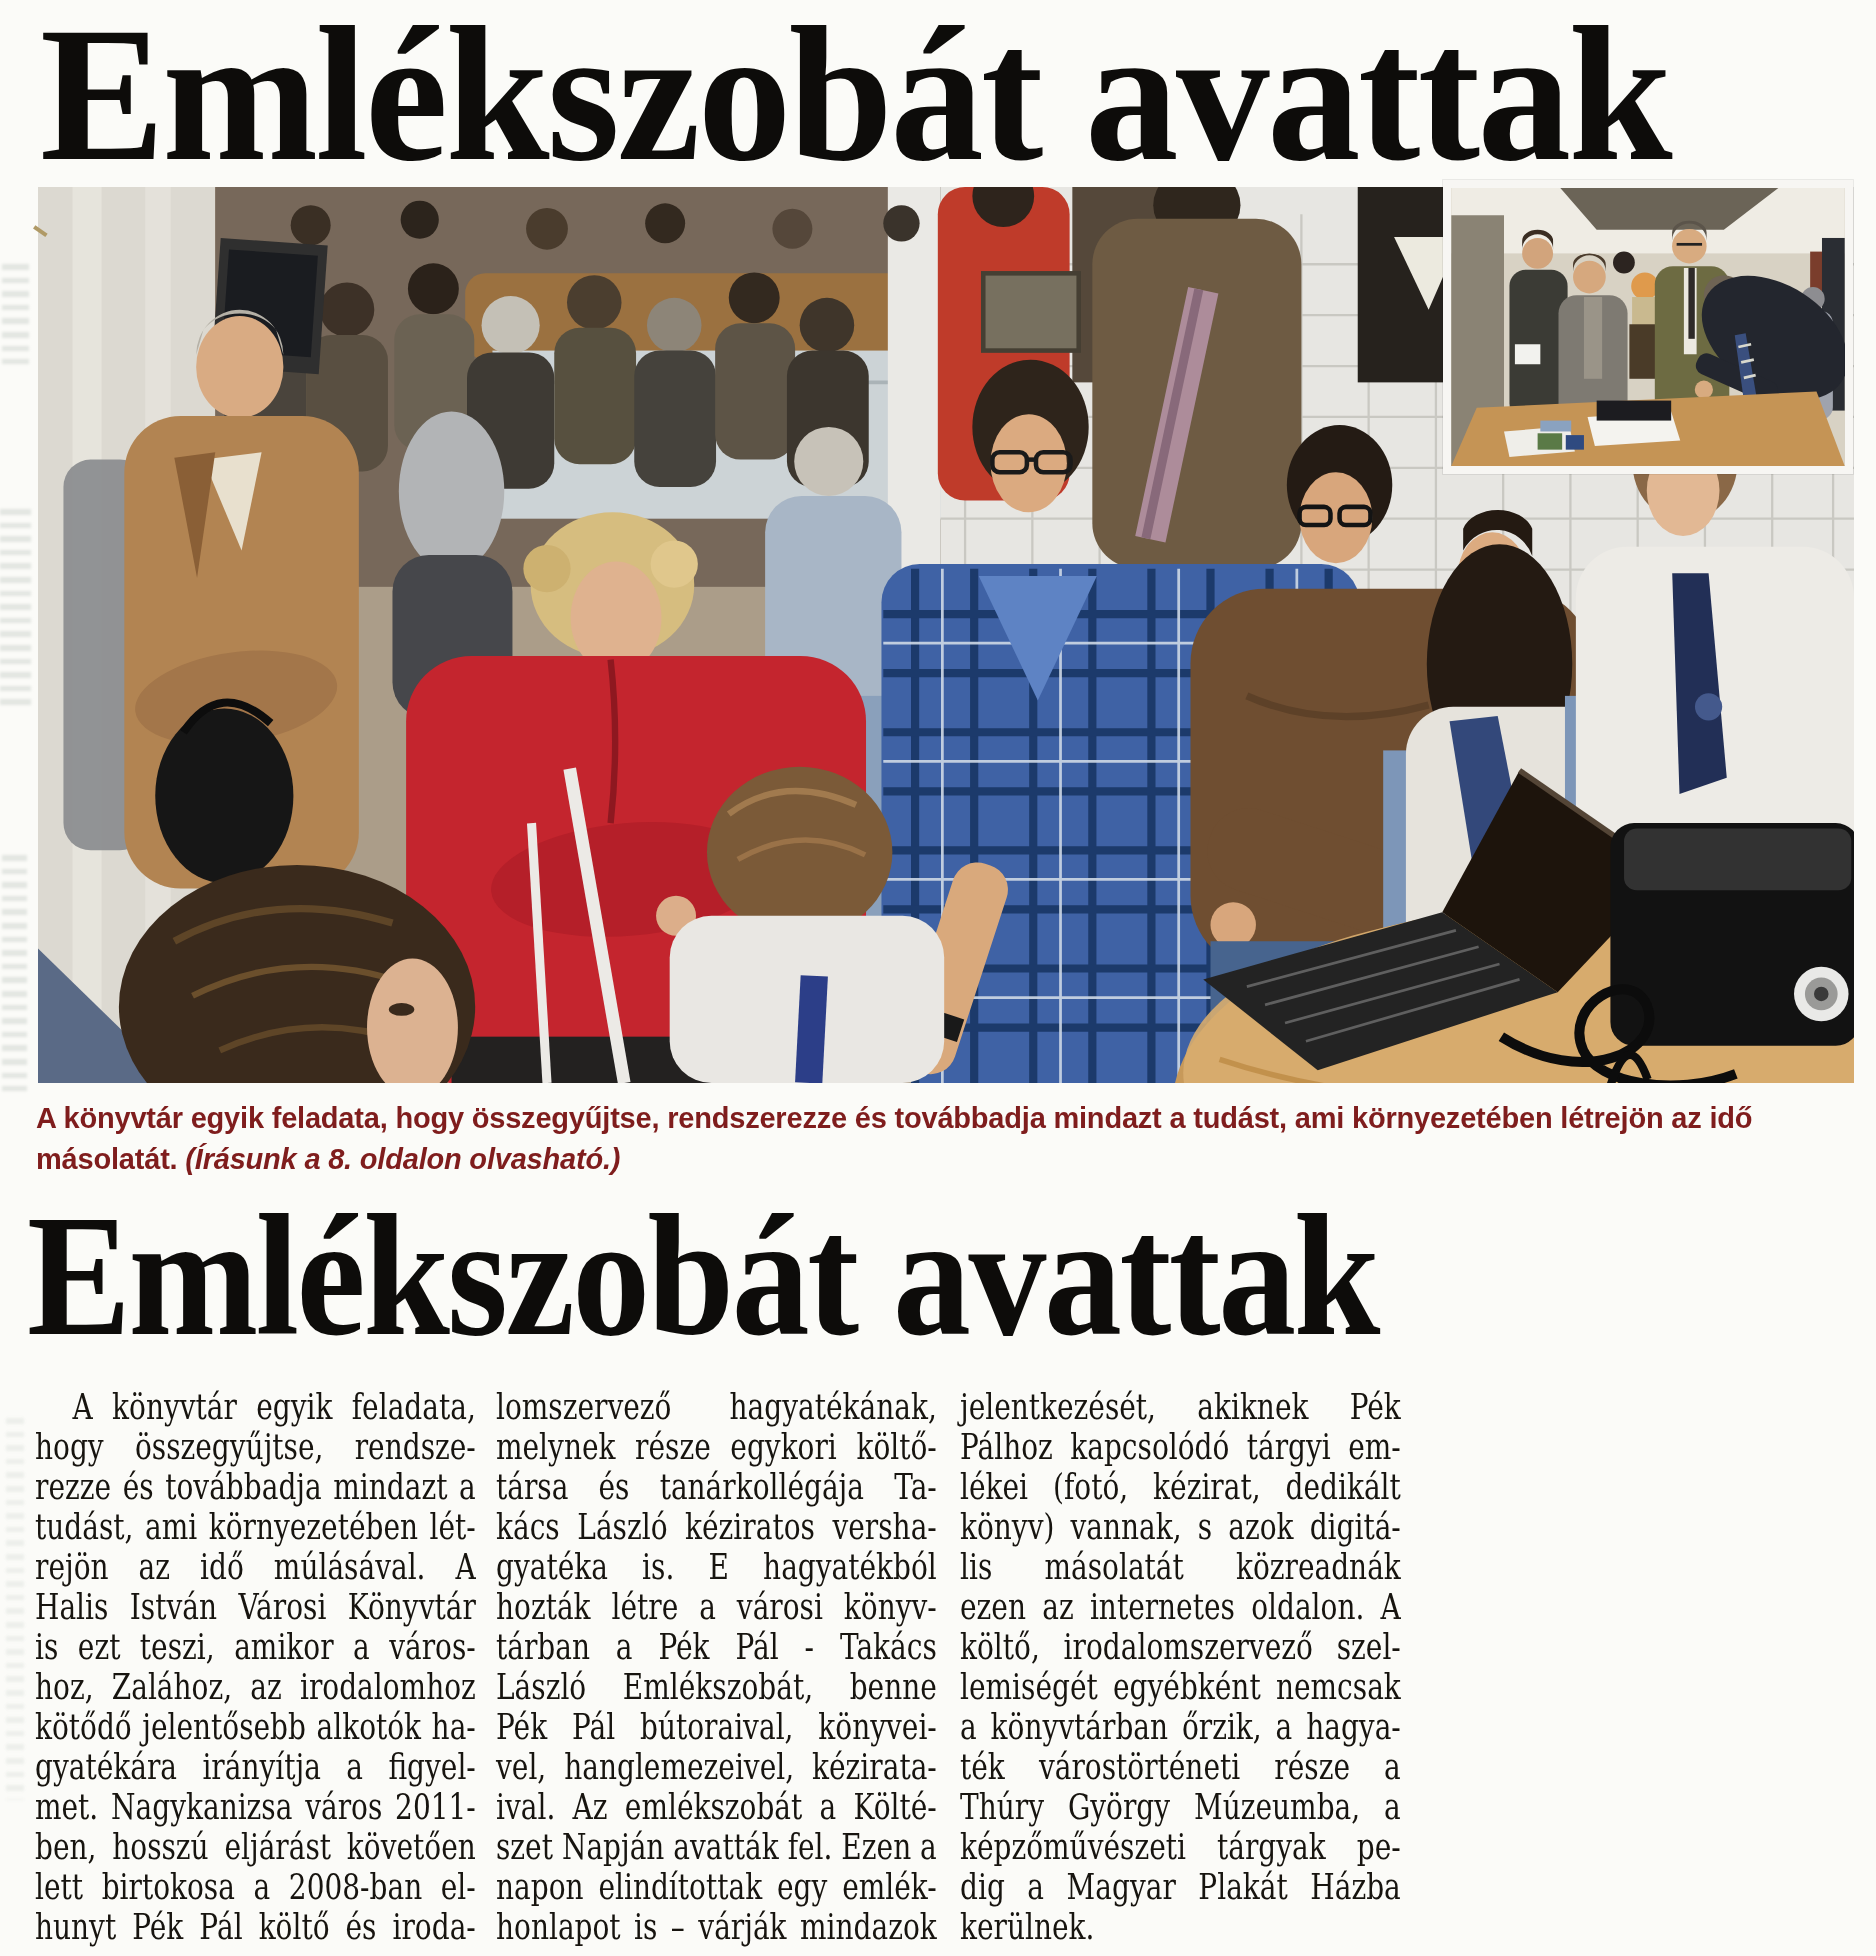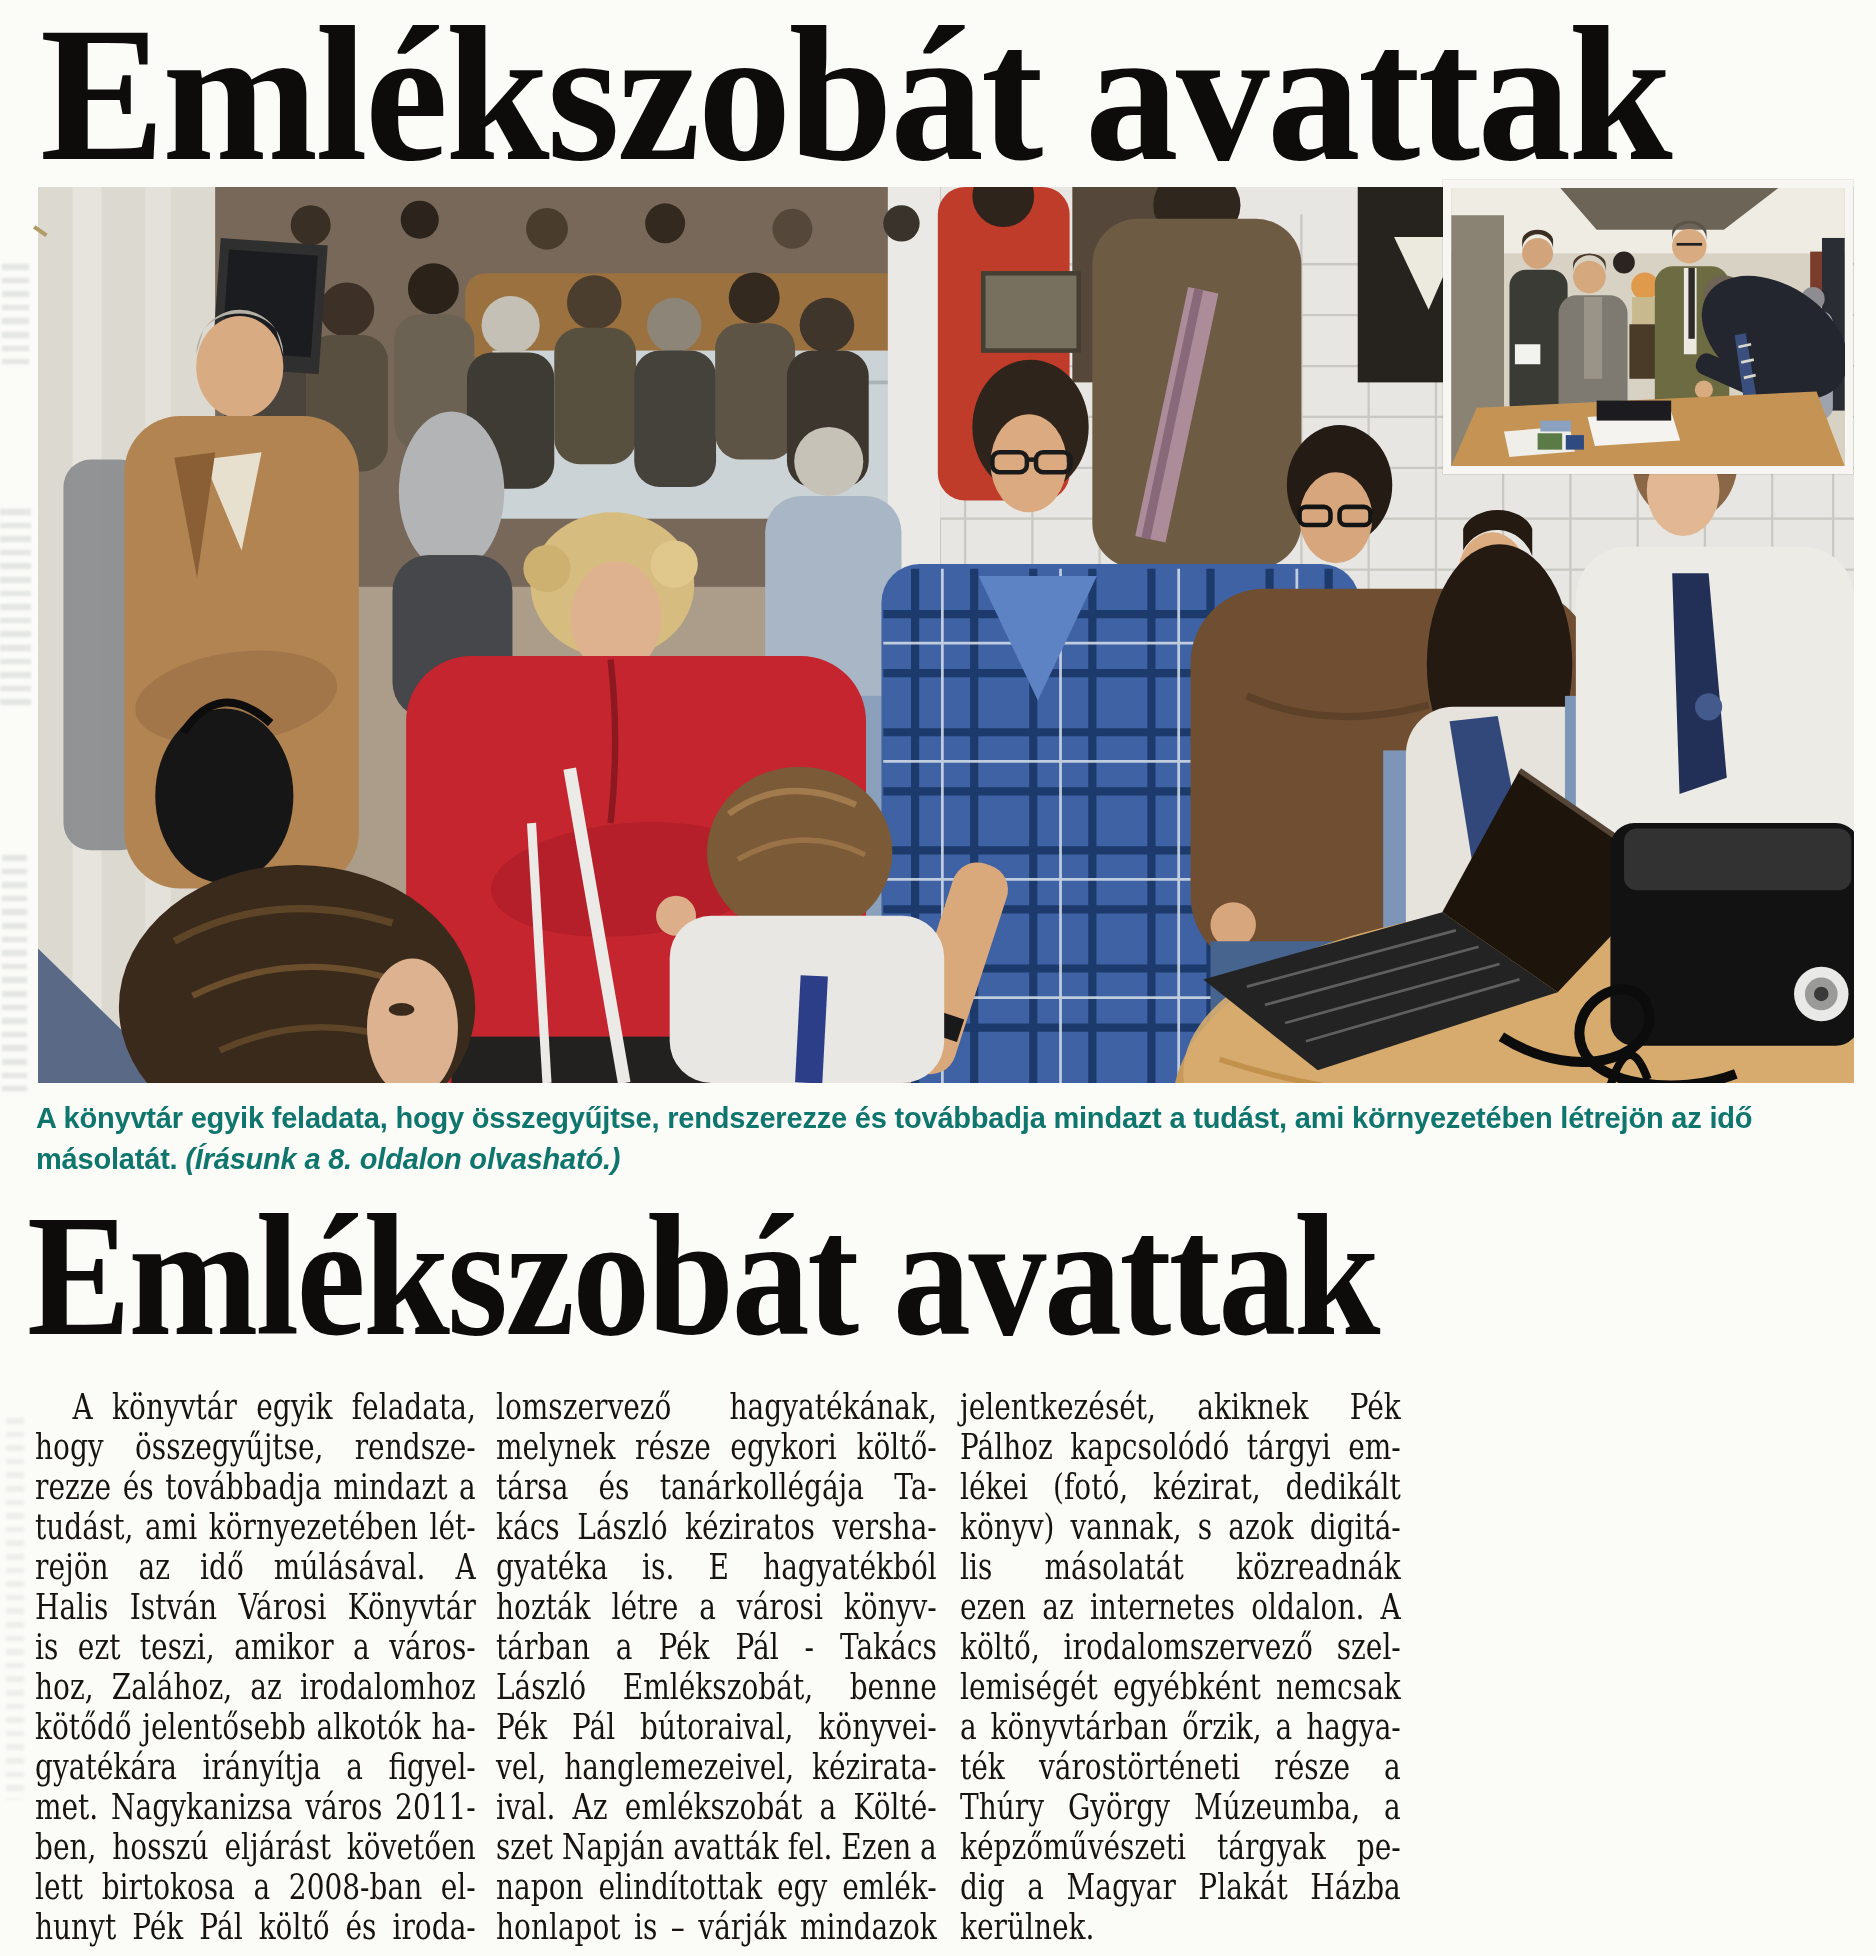--- a/index.html
+++ b/index.html
@@ -36,21 +36,21 @@
     width:394px; height:278px;
     background:#d8d2c4;
     border:8.2px solid #f7f6f3;
     box-shadow:0 0 0 0.9px rgba(0,0,0,0.08);
   }
   .inset > svg { position:absolute; left:0; top:0; }
 
   .caption {
     position:absolute; left:36px; top:1098px; width:1815px;
     font-size:29px; font-weight:bold; letter-spacing:-0.2px;
-    line-height:41px; color:#0f766e;
+    line-height:41px; color:#7f1d1d;
   }
   .caption .it { font-style:italic; }
 
   .col {
     position:absolute; top:1387px; width:551px;
     transform:scaleX(0.80); transform-origin:left top;
     font-family:"DejaVu Serif", serif;
     font-size:35px; line-height:40px; color:#17140f;
   }
   #col-1 { left:35px; }

